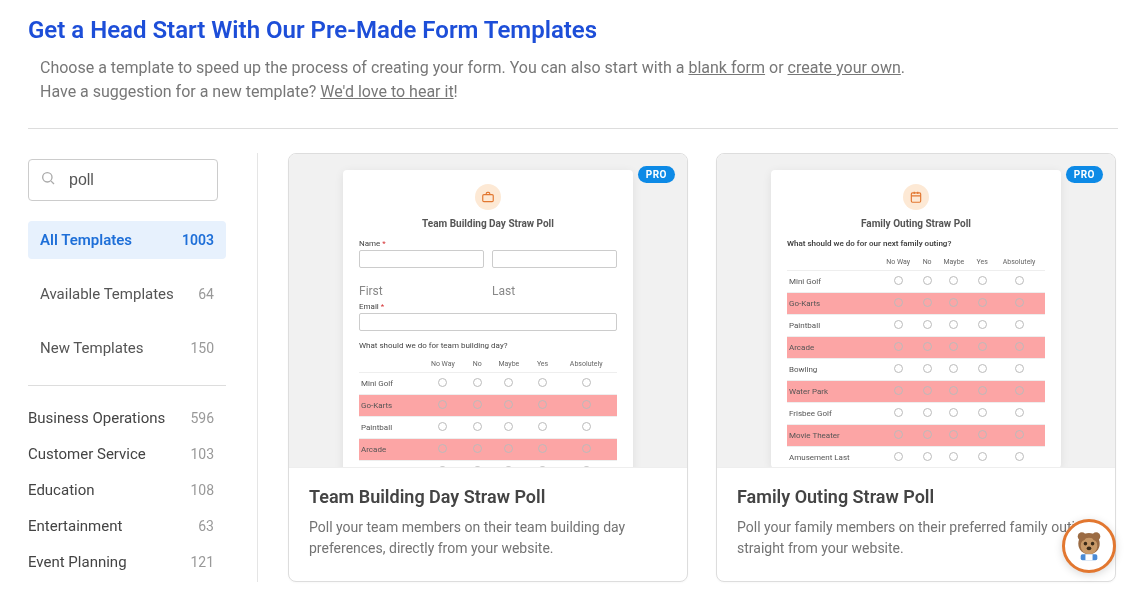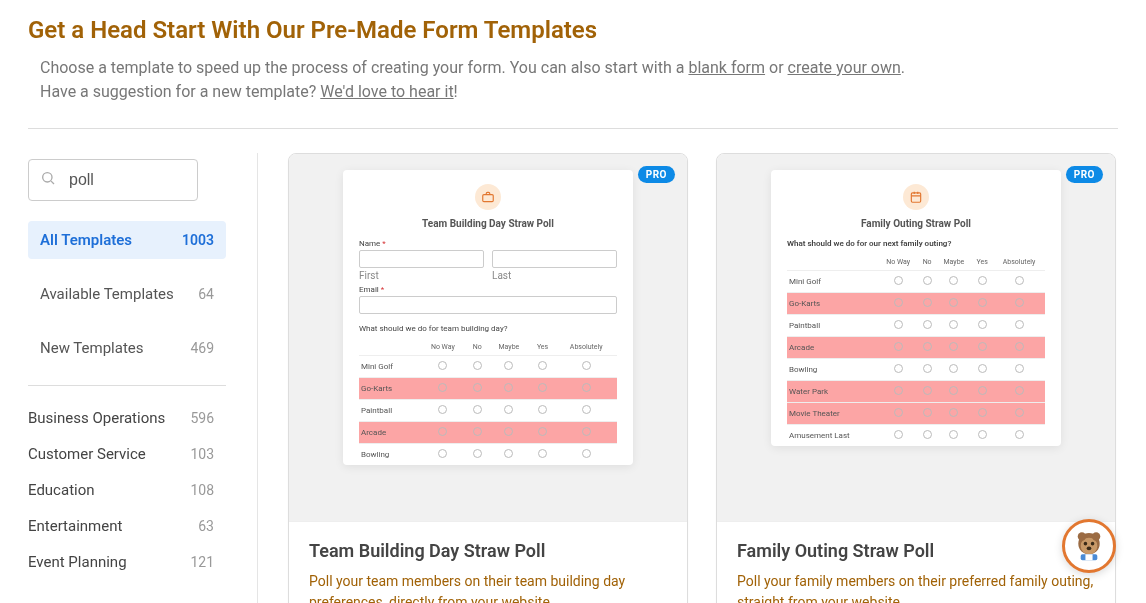--- a/index.html
+++ b/index.html
@@ -9,37 +9,37 @@
     color: #444;
     background: #fff;
     width: 1146px;
   }
   .page {
     padding: 0 28px 40px 28px;
   }
   h1.title {
     font-size: 24px;
     font-weight: 600;
-    color: #a16207;
+    color: #1d4ed8;
     margin: 16px 0 10px 0;
   }
   .subtitle { font-size: 16px; color: #777; line-height: 1.5; margin: 12px; }
   .subtitle a { color: #777; text-decoration: underline; cursor: pointer; }
   .divider { border: none; border-top: 1px solid #ddd; margin: 24px 0 24px 0; }
 
   .columns { display:flex; }
   .sidebar { width: 230px; flex: 0 0 230px; border-right: 1px solid #e5e5e5; padding-right: 20px; padding-top:6px;}
   .content { flex: 1; padding-left: 30px; }
 
   .search-wrap {
     position: relative;
     margin-bottom: 20px;
   }
   .search-input {
-    width: 170px;
+    width: 190px;
     height: 42px;
     border: 1px solid #ccc;
     border-radius: 4px;
     padding: 0 12px 0 40px;
     font-size: 16px;
     color:#555;
   }
   .search-icon {
     position: absolute;
     left: 12px; top: 50%; transform: translateY(-50%);
@@ -79,40 +79,40 @@
   .card {
     width: 400px;
     border:1px solid #ddd;
     border-radius:8px;
     overflow:hidden;
     display:flex; flex-direction:column;
     background:#fff;
     box-shadow: 0 1px 2px rgba(0,0,0,0.03);
   }
   .card-preview {
-    height: 368px;
+    height: 314px;
     background:#f1f1f1;
     position:relative;
     overflow:hidden;
     border-bottom:1px solid #eee;
   }
   .badge {
     position:absolute;
     top:12px; right:12px;
     background:#0d8ae6;
     color:#fff;
     font-size:10px;
     font-weight:700;
     letter-spacing:0.5px;
     padding:3px 8px;
     border-radius:10px;
   }
   .card-body { padding: 18px 20px 22px 20px; }
   .card-title { font-size:18px; font-weight:600; color:#444; margin:0 0 10px 0;}
-  .card-desc { font-size:14px; color:#a16207; line-height:1.5; margin:0;}
+  .card-desc { font-size:14px; color:#737373; line-height:1.5; margin:0;}
 
   
   .mock {
     position:absolute;
     left:50%; transform:translateX(-50%);
     top:16px;
     width:290px;
     background:#fff;
     border-radius:4px;
     box-shadow:0 2px 10px rgba(0,0,0,0.08);
@@ -125,21 +125,21 @@
     background:#fde9d5;
     margin:0 auto 8px auto;
     display:flex;align-items:center;justify-content:center;
   }
   .mock .mtitle { text-align:center; font-weight:700; font-size:10px; margin-bottom:10px;}
   .mock .lbl { font-size:8px; color:#444; margin:4px 0 2px 0; display:block;}
   .mock .req { color:#d63638; }
   .mock .row2 { display:flex; gap:8px;}
   .mock .inp { height:18px; background:#fff; border:1px solid #ccc; border-radius:2px; flex:1;}
   .mock .inp.full { width:100%; }
-  .mock .sub { font-size:10px; color:#888; margin-top:2px;}
+  .mock .sub { font-size:12px; color:#888; margin-top:16px;}
   .mock table { width:100%; border-collapse:collapse; margin-top:6px; font-size:8px;}
   .mock th { font-weight:400; color:#666; padding:4px 2px; font-size:7px;}
   .mock td { padding:5px 2px; border-top:1px solid #eee; text-align:center;}
   .mock td:first-child, .mock th:first-child { text-align:left; }
   .mock tr.alt td { background:#fca5a5; }
   .radio { display:inline-block; width:9px;height:9px;border:1px solid #bbb;border-radius:50%;}
 
   .chat-bubble {
     position:fixed;
     right:30px; bottom:30px;
@@ -180,21 +180,21 @@
           <div class="filter-item active">
             <span>All Templates</span>
             <span class="count">1003</span>
           </div>
           <div class="filter-item">
             <span>Available Templates</span>
             <span class="count">64</span>
           </div>
           <div class="filter-item">
             <span>New Templates</span>
-            <span class="count">469</span>
+            <span class="count">150</span>
           </div>
         </div>
 
       <hr class="sidebar-divider">
 
       <div class="cat-list" id="cat-list">
           <div class="cat-item">
             <span>Business Operations</span>
             <span class="count">596</span>
           </div>
@@ -368,20 +368,28 @@
                       <td><span class="radio"></span></td>
                     </tr>
                     <tr class="alt">
                       <td>Water Park</td>
                       <td><span class="radio"></span></td>
                       <td><span class="radio"></span></td>
                       <td><span class="radio"></span></td>
                       <td><span class="radio"></span></td>
                       <td><span class="radio"></span></td>
                     </tr>
+                    <tr>
+                      <td>Frisbee Golf</td>
+                      <td><span class="radio"></span></td>
+                      <td><span class="radio"></span></td>
+                      <td><span class="radio"></span></td>
+                      <td><span class="radio"></span></td>
+                      <td><span class="radio"></span></td>
+                    </tr>
                     <tr class="alt">
                       <td>Movie Theater</td>
                       <td><span class="radio"></span></td>
                       <td><span class="radio"></span></td>
                       <td><span class="radio"></span></td>
                       <td><span class="radio"></span></td>
                       <td><span class="radio"></span></td>
                     </tr>
                     <tr>
                       <td>Amusement Last</td>

